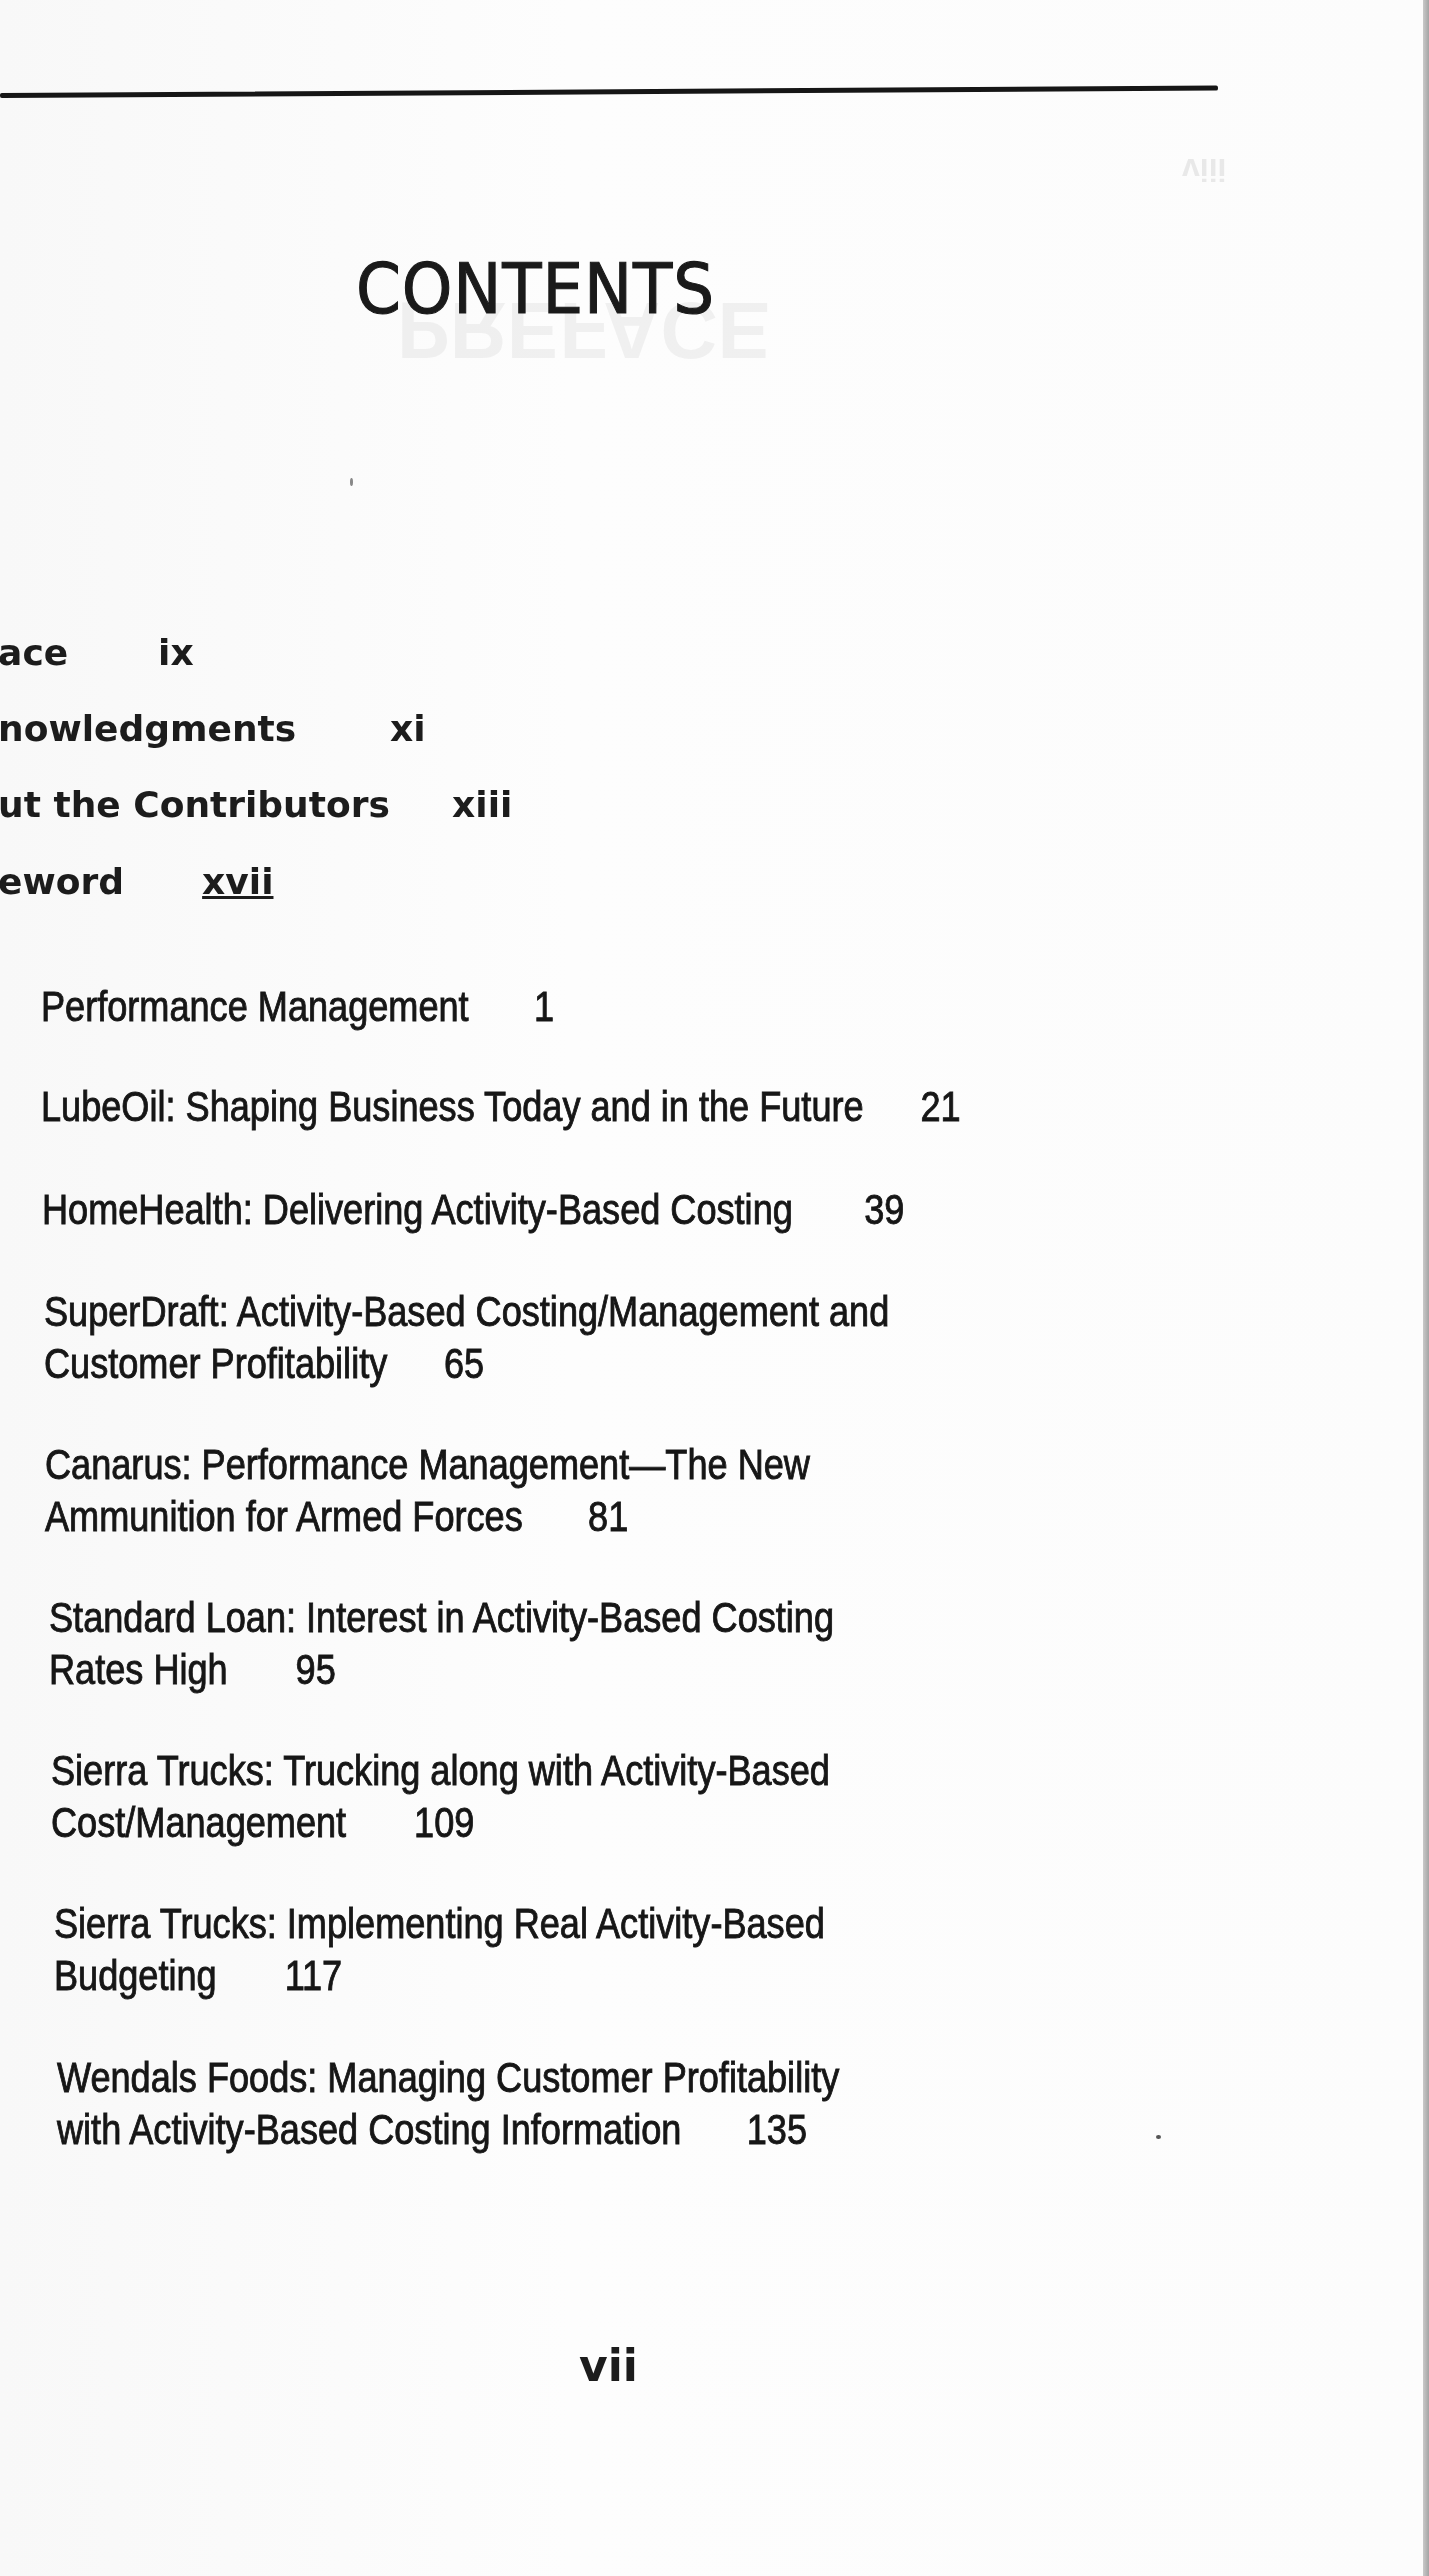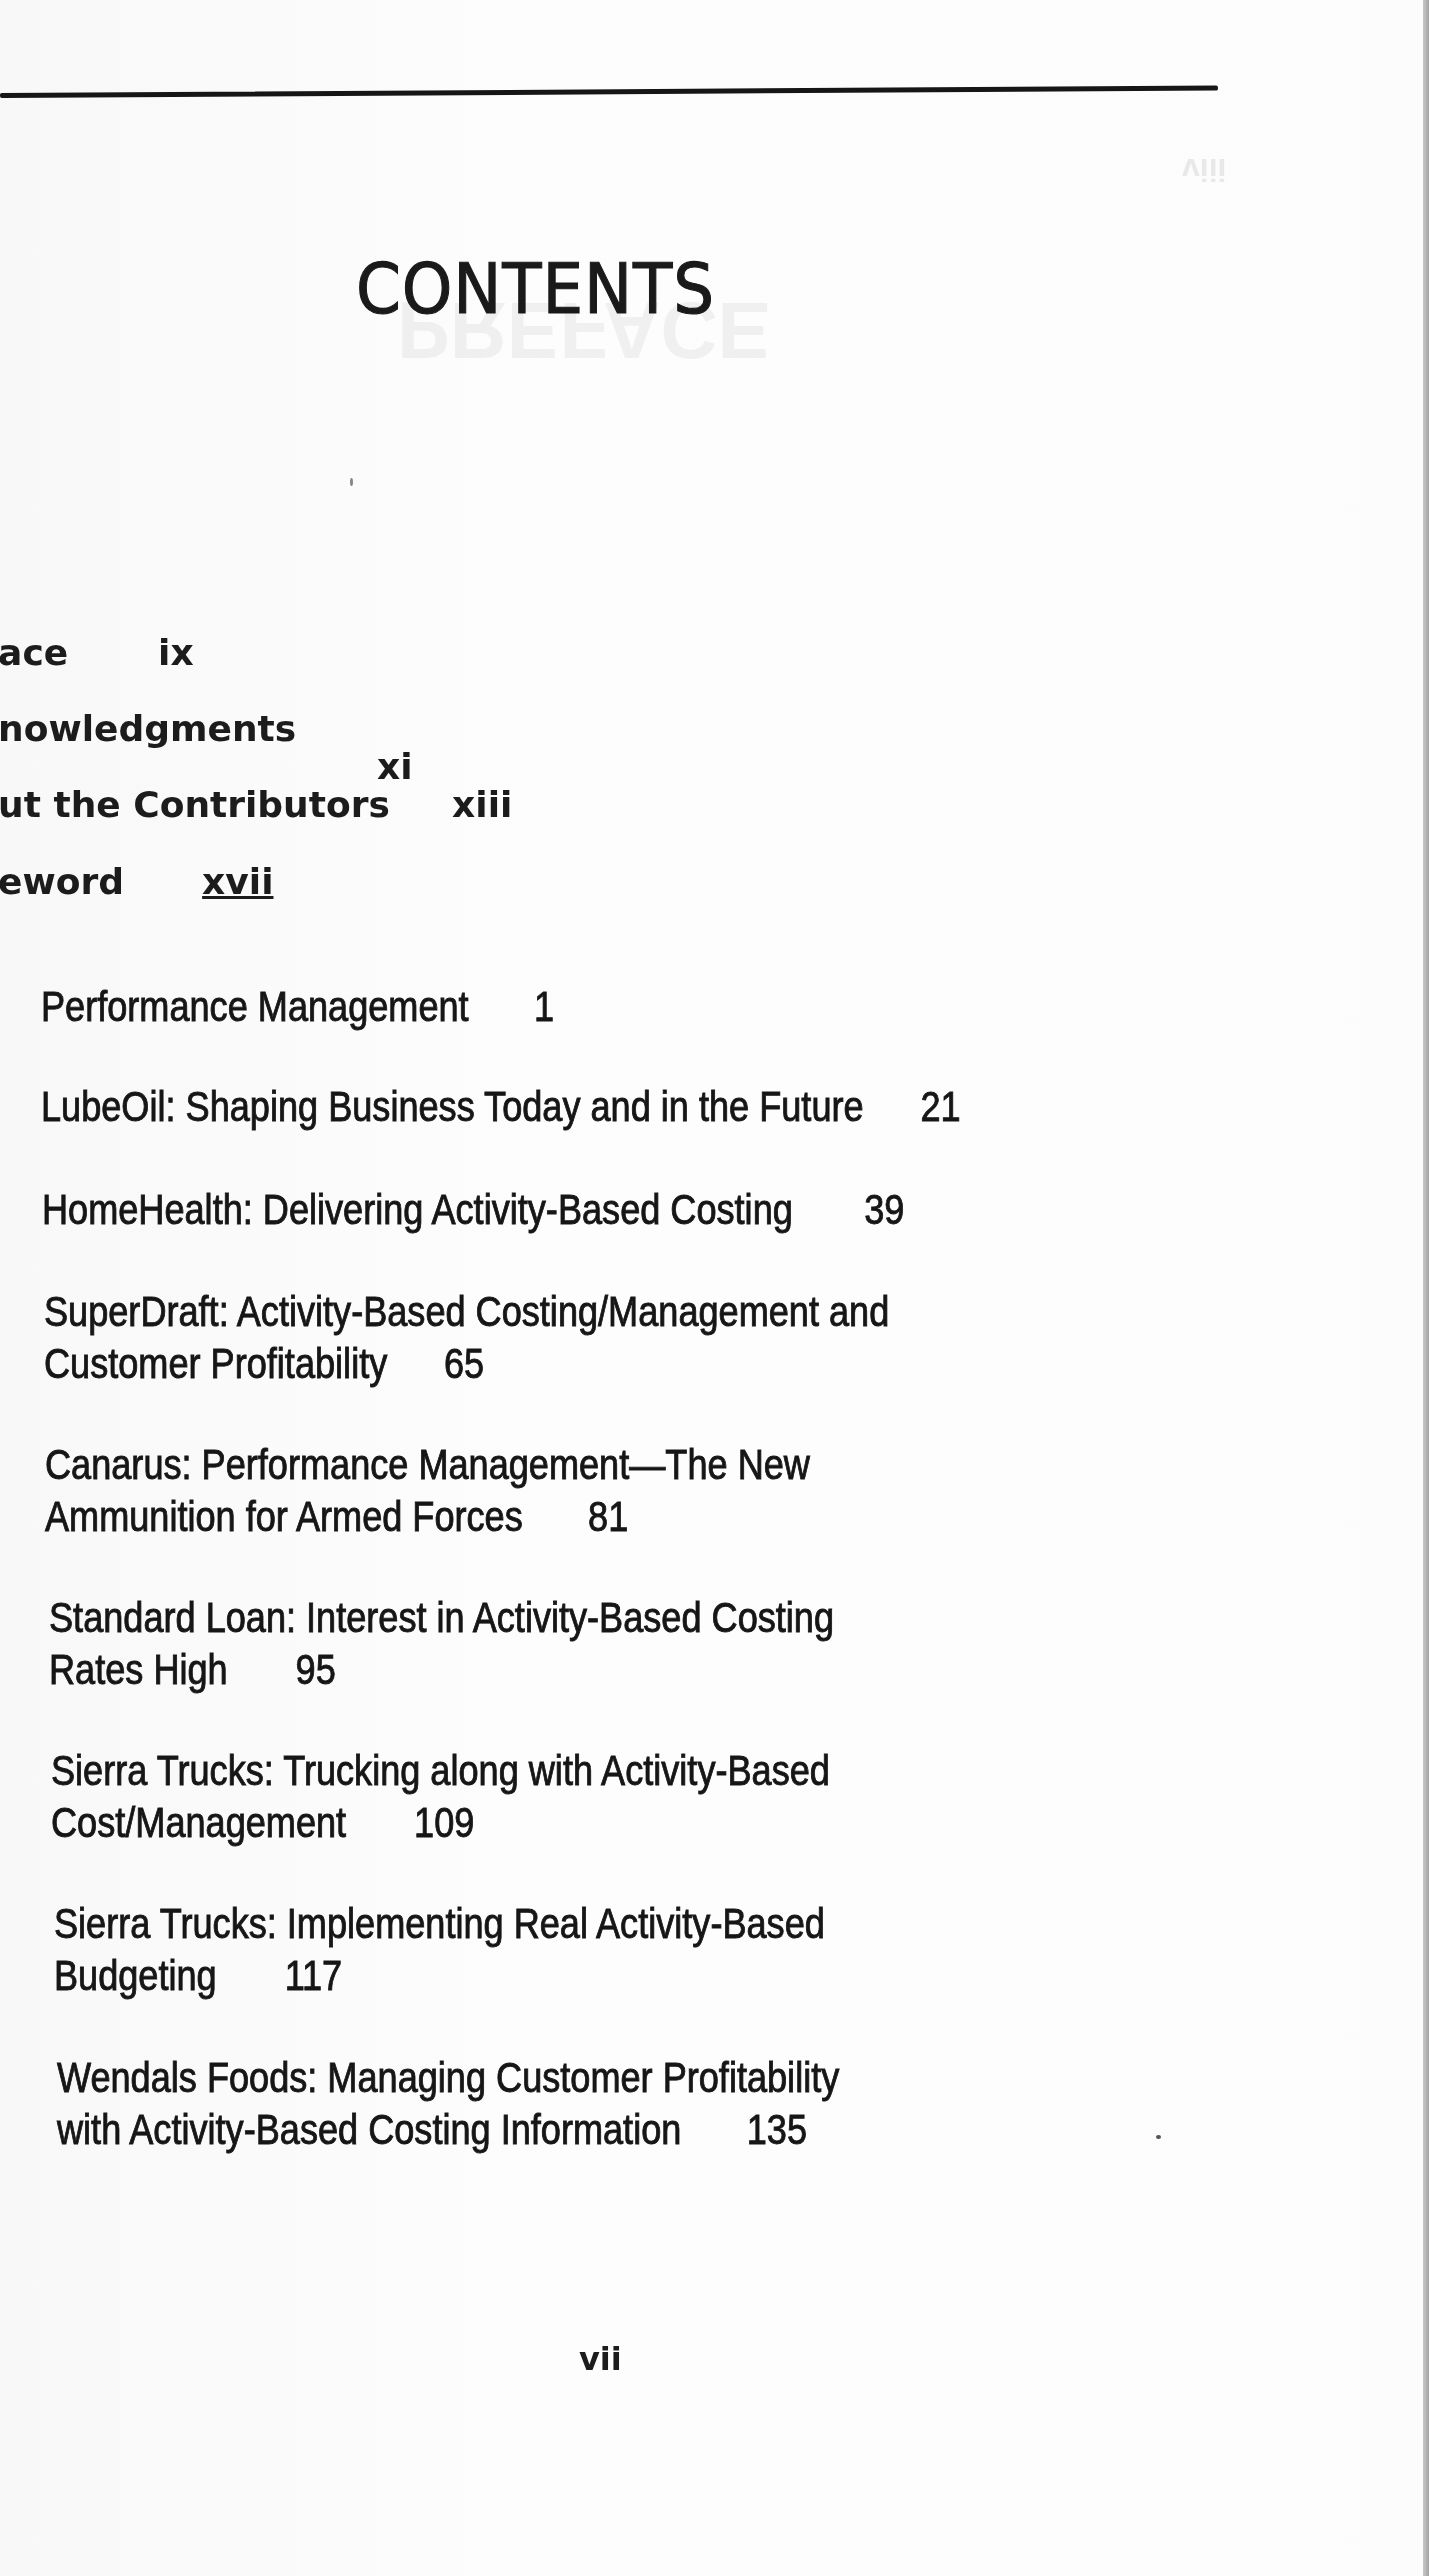--- a/index.html
+++ b/index.html
@@ -91,21 +91,21 @@
     }
     .ch-entry .line { display: block; height: 52px; }
     .ch-entry .num { display: inline-block; margin-left: 66px; }
 
     .footer-num {
       position: absolute;
       left: 579px;
       top: 2340px;
       font-family: "DejaVu Sans", sans-serif;
       font-weight: bold;
-      font-size: 32px;
+      font-size: 44px;
       color: #1c1c1c;
     }
     .speck {
       position: absolute;
       width: 4.7px; height: 3.8px;
       background: #555;
       border-radius: 50%;
     }
   </style>
 </head>
@@ -119,21 +119,21 @@
   <div class="top-rule"></div>
 
   <h1 class="title">CONTENTS</h1>
 
   <div class="fm-entry" style="top:635px;">
     <span class="label">ace</span>
     <span class="num" style="left:160px;">ix</span>
   </div>
   <div class="fm-entry" style="top:711px;">
     <span class="label">nowledgments</span>
-    <span class="num" style="left:379px;margin-top:38px;">xi</span>
+    <span class="num" style="left:392px;">xi</span>
   </div>
   <div class="fm-entry" style="top:787px;">
     <span class="label">ut the Contributors</span>
     <span class="num" style="left:454px;">xiii</span>
   </div>
   <div class="fm-entry" style="top:864px;">
     <span class="label">eword</span>
     <span class="num" style="left:204px;text-decoration:underline;">xvii</span>
   </div>
 

